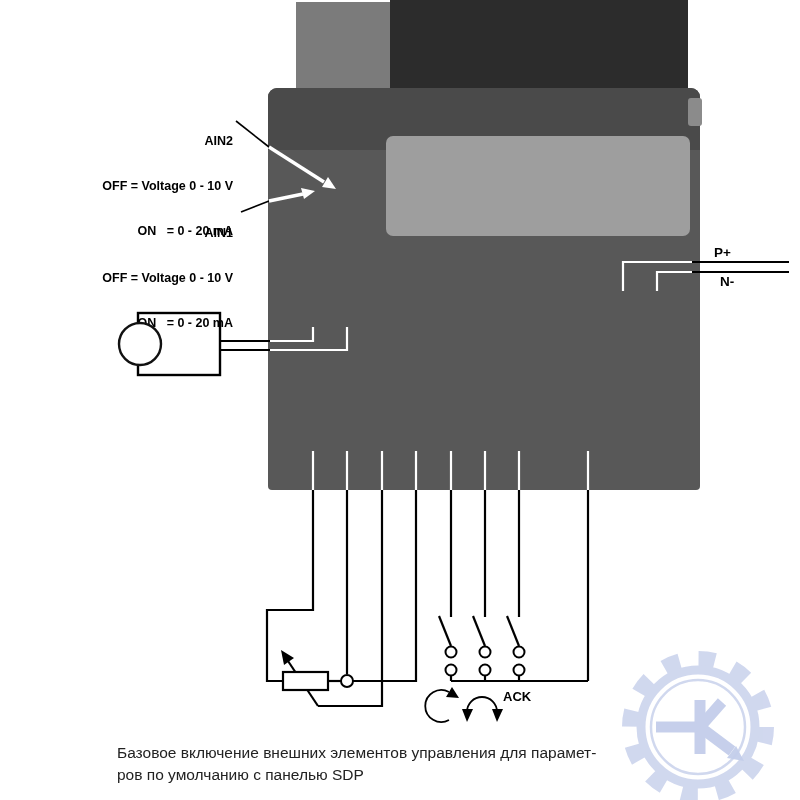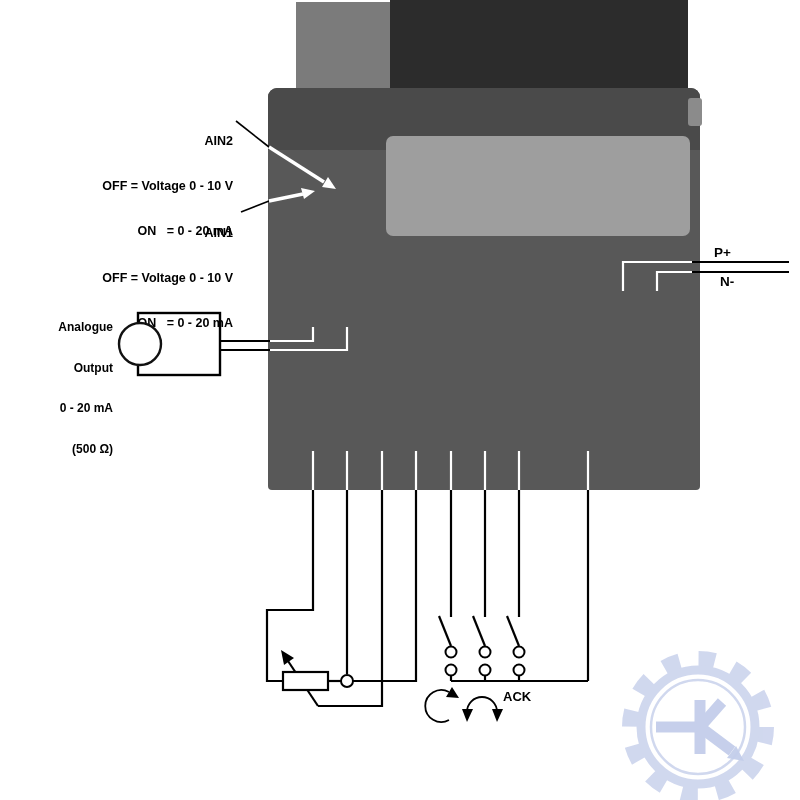--- a/index.html
+++ b/index.html
@@ -244,26 +244,20 @@
   <div class="note" style="left:38px;top:104px;width:195px;">
     <div>AIN2</div>
     <div>OFF = Voltage 0 - 10 V</div>
     <div>ON   = 0 - 20 mA</div>
   </div>
   <div class="note" style="left:38px;top:196px;width:195px;">
     <div>AIN1</div>
     <div>OFF = Voltage 0 - 10 V</div>
     <div>ON   = 0 - 20 mA</div>
   </div>
-  <div class="note" id="analog-note">
-    <div>Analogue</div>
-    <div>Output</div>
-    <div>0 - 20 mA</div>
-    <div>(500 Ω)</div>
-  </div>
   <div class="pn-label" style="left:714px;top:245px;">P+</div>
   <div class="pn-label" style="left:720px;top:274px;">N-</div>
   <div id="ack-label">ACK</div>
 
   <svg id="wire-svg" width="800" height="800" viewBox="0 0 800 800">
 
     <g>
       <rect x="138" y="313" width="82" height="62" fill="none" stroke="#000" stroke-width="2.4"></rect>
       <circle cx="140" cy="344" r="21" fill="#fff" stroke="#111" stroke-width="2.4"></circle>
     </g>
@@ -332,13 +326,17 @@
       <path d="M269 147 L324 182" stroke="#fff" stroke-width="3.5" fill="none"></path>
       <polygon points="336,189 322,187 328,177" fill="#fff"></polygon>
     </g>
     <g>
       <path d="M241 212 L269 201" stroke="#000" stroke-width="1.6" fill="none"></path>
       <path d="M269 201 L303 194" stroke="#fff" stroke-width="3.5" fill="none"></path>
       <polygon points="315,191 304,199 301,188" fill="#fff"></polygon>
     </g>
   </svg>
 
+  <div id="caption">
+    <div>Базовое включение внешних элементов управления для парамет-</div>
+    <div>ров по умолчанию с панелью SDP</div>
+  </div>
 </div>
 
 </body></html>

